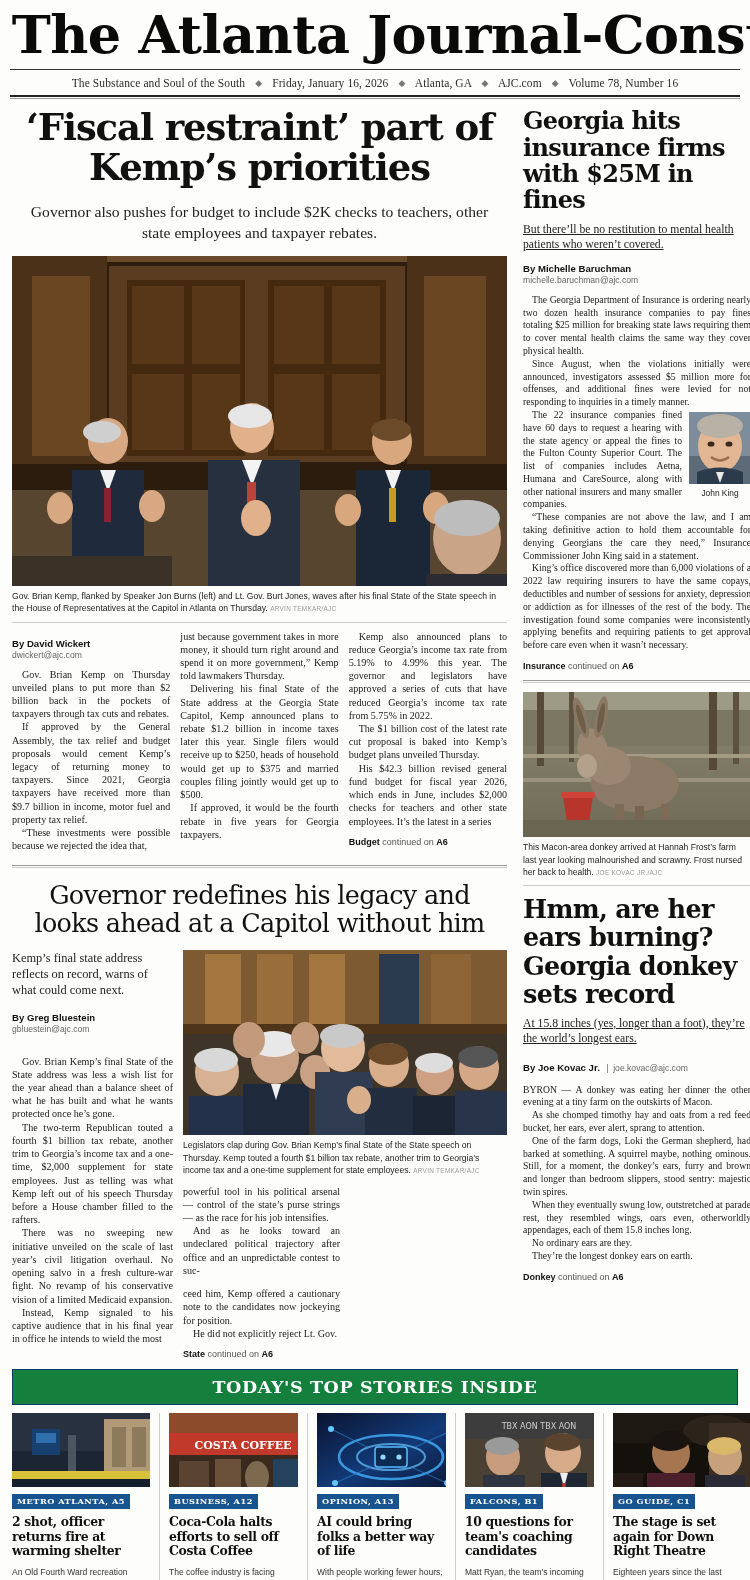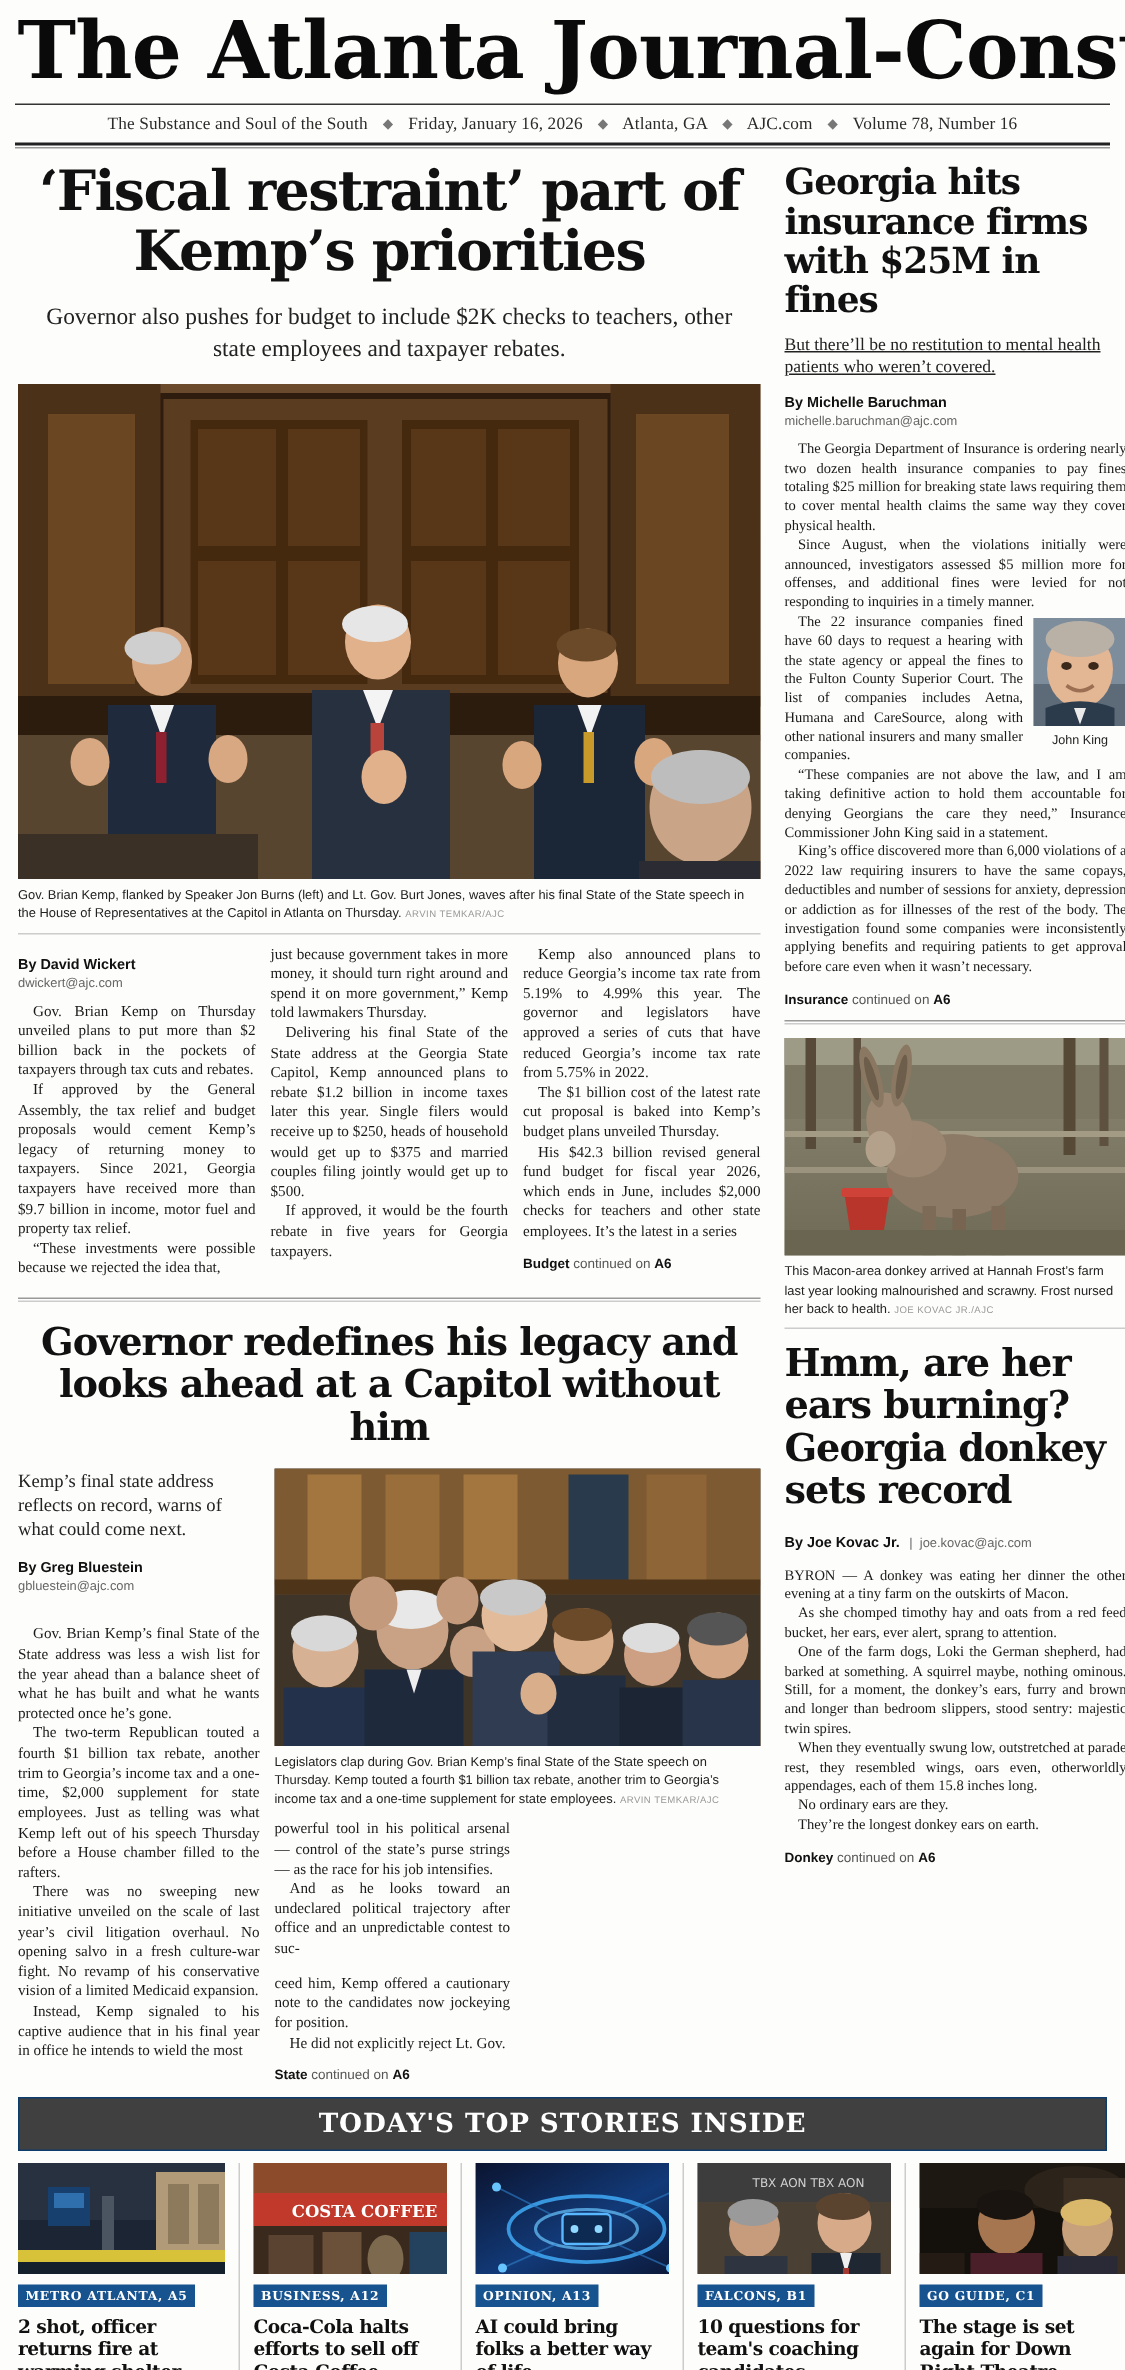--- a/index.html
+++ b/index.html
@@ -156,21 +156,21 @@
   .rule-double {
     border-top: 1px solid #999;
     border-bottom: 1px solid #ccc;
     height: 3px;
     margin: 12px 0 0 0;
   }
 
   
   .second-hed {
     font-family: "DejaVu Serif", serif;
-    font-weight: 700;
+    font-weight: 400;
     font-size: 25.5px;
     line-height: 1.13;
     letter-spacing: -0.7px;
     text-align: center;
     color: #111;
     margin-top: 13px;
     padding: 0 4px;
   }
   .second-wrap { display: flex; margin-top: 12px; gap: 10px; }
   .second-left { width: 161px; }
@@ -241,21 +241,21 @@
     width: 100%;
     height: 145px;
     background: #7f7a66;
     position: relative;
     overflow: hidden;
     margin-top: 0;
   }
 
   
   .banner {
-    background: #404040;
+    background: #15803d;
     color: #fff;
     text-align: center;
     font-family: "DejaVu Serif", serif;
     font-weight: 700;
     font-size: 17.5px;
     letter-spacing: 0.6px;
     padding: 7px 0 7px 0;
     margin: 10px 4px 0 4px;
     border: 1px solid #0f3d6b;
   }
@@ -610,20 +610,21 @@
           <rect x="0" y="128" width="228" height="17" fill="#6a6550"></rect>
         </svg>
       </div>
       <div class="caption">
         <span>This Macon-area donkey arrived at Hannah Frost’s farm last year looking malnourished and scrawny. Frost nursed her back to health.</span>
         <span class="credit">JOE KOVAC JR./AJC</span>
       </div>
       <div class="hr-thin"></div>
 
       <div class="r-hed" style="margin-top:9px;font-size:25.5px">Hmm, are her ears burning? Georgia donkey sets record</div>
+      <div class="r-deck">At 15.8 inches (yes, longer than a foot), they’re the world’s longest ears.</div>
       <div class="byline-block" style="margin-top:10px">
         <span class="byline">By Joe Kovac Jr.</span>
         <span class="byline-email" style="display:inline"> &nbsp;|&nbsp; </span>
         <span class="byline-email" style="display:inline">joe.kovac@ajc.com</span>
       </div>
 
       <div class="r-body" style="margin-top:9px">
         <p class="noindent" style="text-indent:0">BYRON — A donkey was eating her dinner the other evening at a tiny farm on the outskirts of Macon.</p>
         <p>As she chomped timothy hay and oats from a red feed bucket, her ears, ever alert, sprang to attention.</p>
         <p>One of the farm dogs, Loki the German shepherd, had barked at something. A squirrel maybe, nothing ominous. Still, for a moment, the donkey’s ears, furry and brown and longer than bedroom slippers, stood sentry: majestic twin spires.</p>

